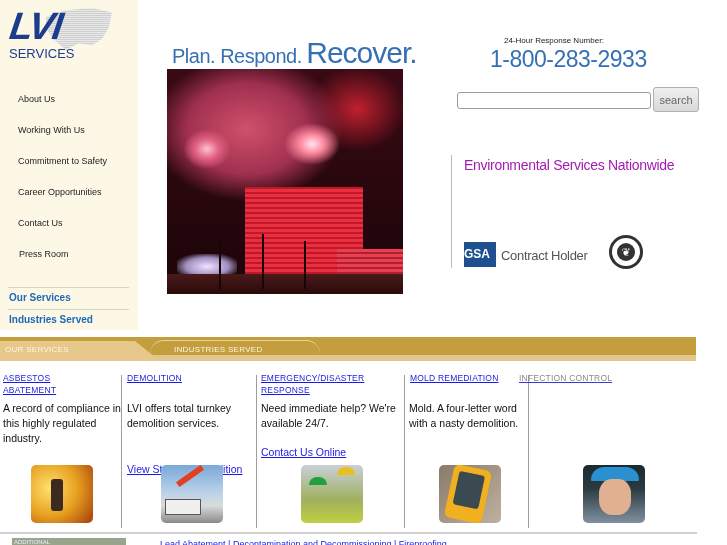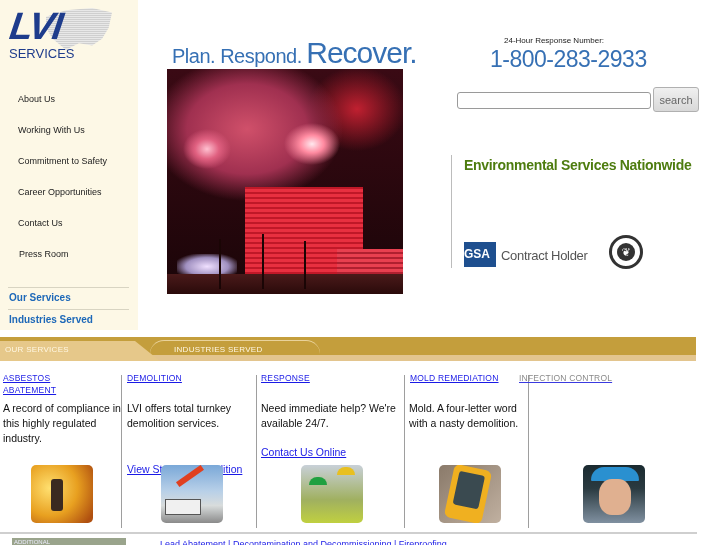--- a/index.html
+++ b/index.html
@@ -34,21 +34,21 @@
   .hero-glow { position: absolute; left: 10px; top: 185px; width: 60px; height: 25px; background: radial-gradient(ellipse, #f0e0ff 0%, #a090c0 50%, transparent 80%); }
   .palm { position: absolute; width: 2px; background: #1a0505; }
 
   
   .phone-label { position: absolute; left: 504px; top: 36px; font-size: 8px; color: #222; }
   .phone { position: absolute; left: 490px; top: 46px; font-size: 23px; color: #3670b4; letter-spacing: -0.5px; }
   .search-input { position: absolute; left: 457px; top: 92px; width: 194px; height: 17px; border: 1px solid #9a9a9a; border-radius: 3px; background: #fff; font-size: 10px; padding: 0 3px; }
   .search-btn { position: absolute; left: 653px; top: 87px; width: 46px; height: 25px; border: 1px solid #b0b0b0; border-radius: 3px; background: linear-gradient(180deg, #f0f0f0, #d8d8d8); font-size: 11px; color: #666; font-family: "Liberation Sans", sans-serif; }
 
   .env-divider { position: absolute; left: 451px; top: 155px; width: 1px; height: 113px; background: #bcbcbc; }
-  .env-title { position: absolute; left: 464px; top: 157px; font-size: 14px; font-weight: bold; color: #4d7c0f; white-space: nowrap; letter-spacing: -0.3px; }
+  .env-title { position: absolute; left: 464px; top: 157px; font-size: 14px; font-weight: normal; color: #a21caf; white-space: nowrap; letter-spacing: -0.3px; }
   .env-text { position: absolute; left: 465px; top: 180px; width: 262px; font-size: 10.5px; line-height: 17px; color: #555; white-space: nowrap; overflow: hidden; }
   .gsa-badge { position: absolute; left: 464px; top: 242px; width: 32px; height: 25px; background: #1e4f8f; color: #fff; font-weight: bold; font-size: 12px; line-height: 25px; }
   .gsa-text { position: absolute; left: 501px; top: 248px; font-size: 13px; color: #555; letter-spacing: -0.3px; }
   .usgbc { position: absolute; left: 609px; top: 235px; width: 34px; height: 34px; border-radius: 50%; border: 3px solid #333; background: #fff; display: flex; align-items: center; justify-content: center; }
   .usgbc-inner { width: 18px; height: 18px; border-radius: 50%; background: #333; color: #fff; font-size: 11px; line-height: 18px; text-align: center; }
 
   
   .tabbar { position: absolute; left: 0; top: 337px; width: 696px; height: 23px; background: #c49e3c; }
   .tabbar-shadow { position: absolute; left: 0; top: 355px; width: 696px; height: 6px; background: #e3c58e; }
   .tab-ours { position: absolute; left: 0; top: 341px; width: 160px; height: 20px; background: #e6c88a; clip-path: polygon(0 0, 135px 0, 160px 100%, 0 100%); }
@@ -146,20 +146,21 @@
   <div class="svc-desc" style="left:127px;top:401px;width:126px">LVI offers total turnkey demolition services.</div>
   <a class="svc-more" style="left:127px;top:463px">View Stardust demolition</a>
   <div class="thumb" style="left:161px;background:linear-gradient(180deg,#7aa8d8 0%,#b8d0e8 45%,#d8dcdc 70%,#8a8a8a 100%)">
     <div style="position:absolute;left:14px;top:8px;width:30px;height:6px;background:#e04020;transform:rotate(-35deg)"></div>
     <div style="position:absolute;left:4px;top:34px;width:36px;height:16px;background:#f0f0f0;border:1px solid #555"></div>
   </div>
 
   <div class="col-div" style="left:256px"></div>
 
   <div class="col" style="left:261px;width:142px">
+    <a class="svc-link">EMERGENCY/DISASTER</a>
     <a class="svc-link">RESPONSE</a>
   </div>
   <div class="svc-desc" style="left:261px;top:401px;width:142px">Need immediate help? We're available 24/7.</div>
   <a class="svc-more" style="left:261px;top:446px">Contact Us Online</a>
   <div class="thumb" style="left:301px;background:linear-gradient(180deg,#c8d0d8,#a0b060 60%,#c0d040)">
     <div style="position:absolute;left:8px;top:12px;width:18px;height:8px;background:#20a040;border-radius:8px 8px 0 0"></div>
     <div style="position:absolute;left:36px;top:2px;width:18px;height:8px;background:#e8c020;border-radius:8px 8px 0 0"></div>
   </div>
 
   <div class="col-div" style="left:404px"></div>

